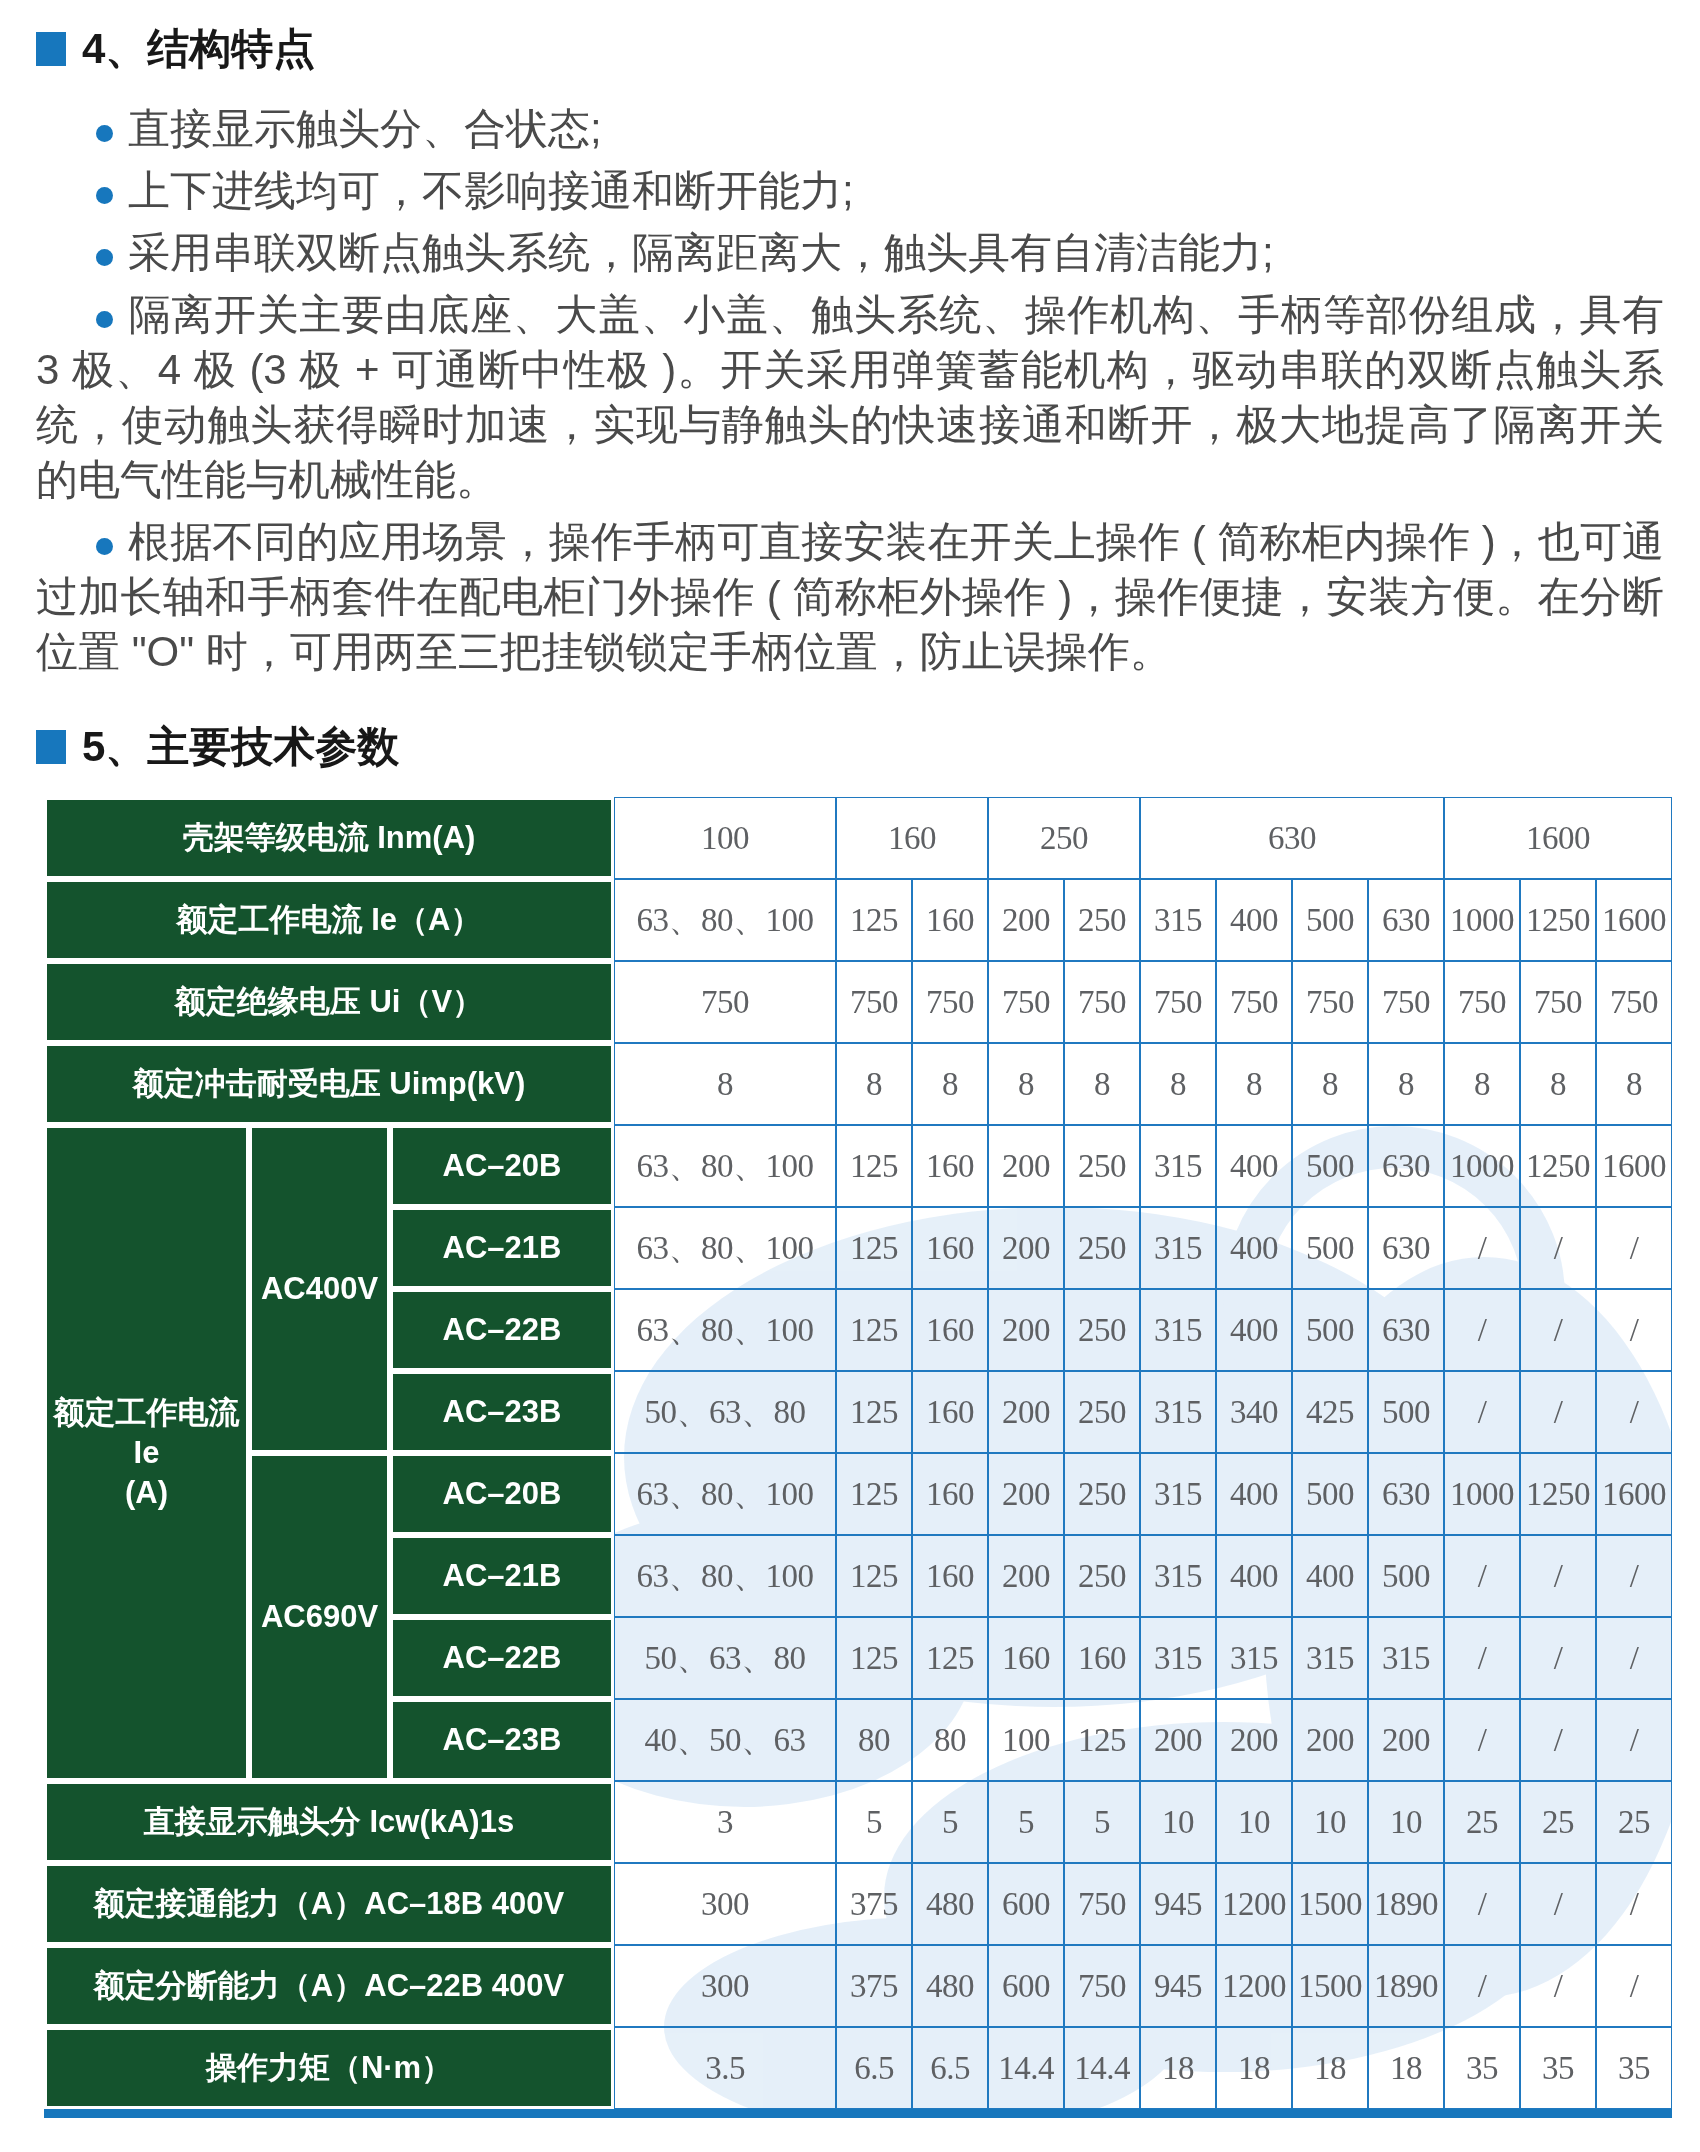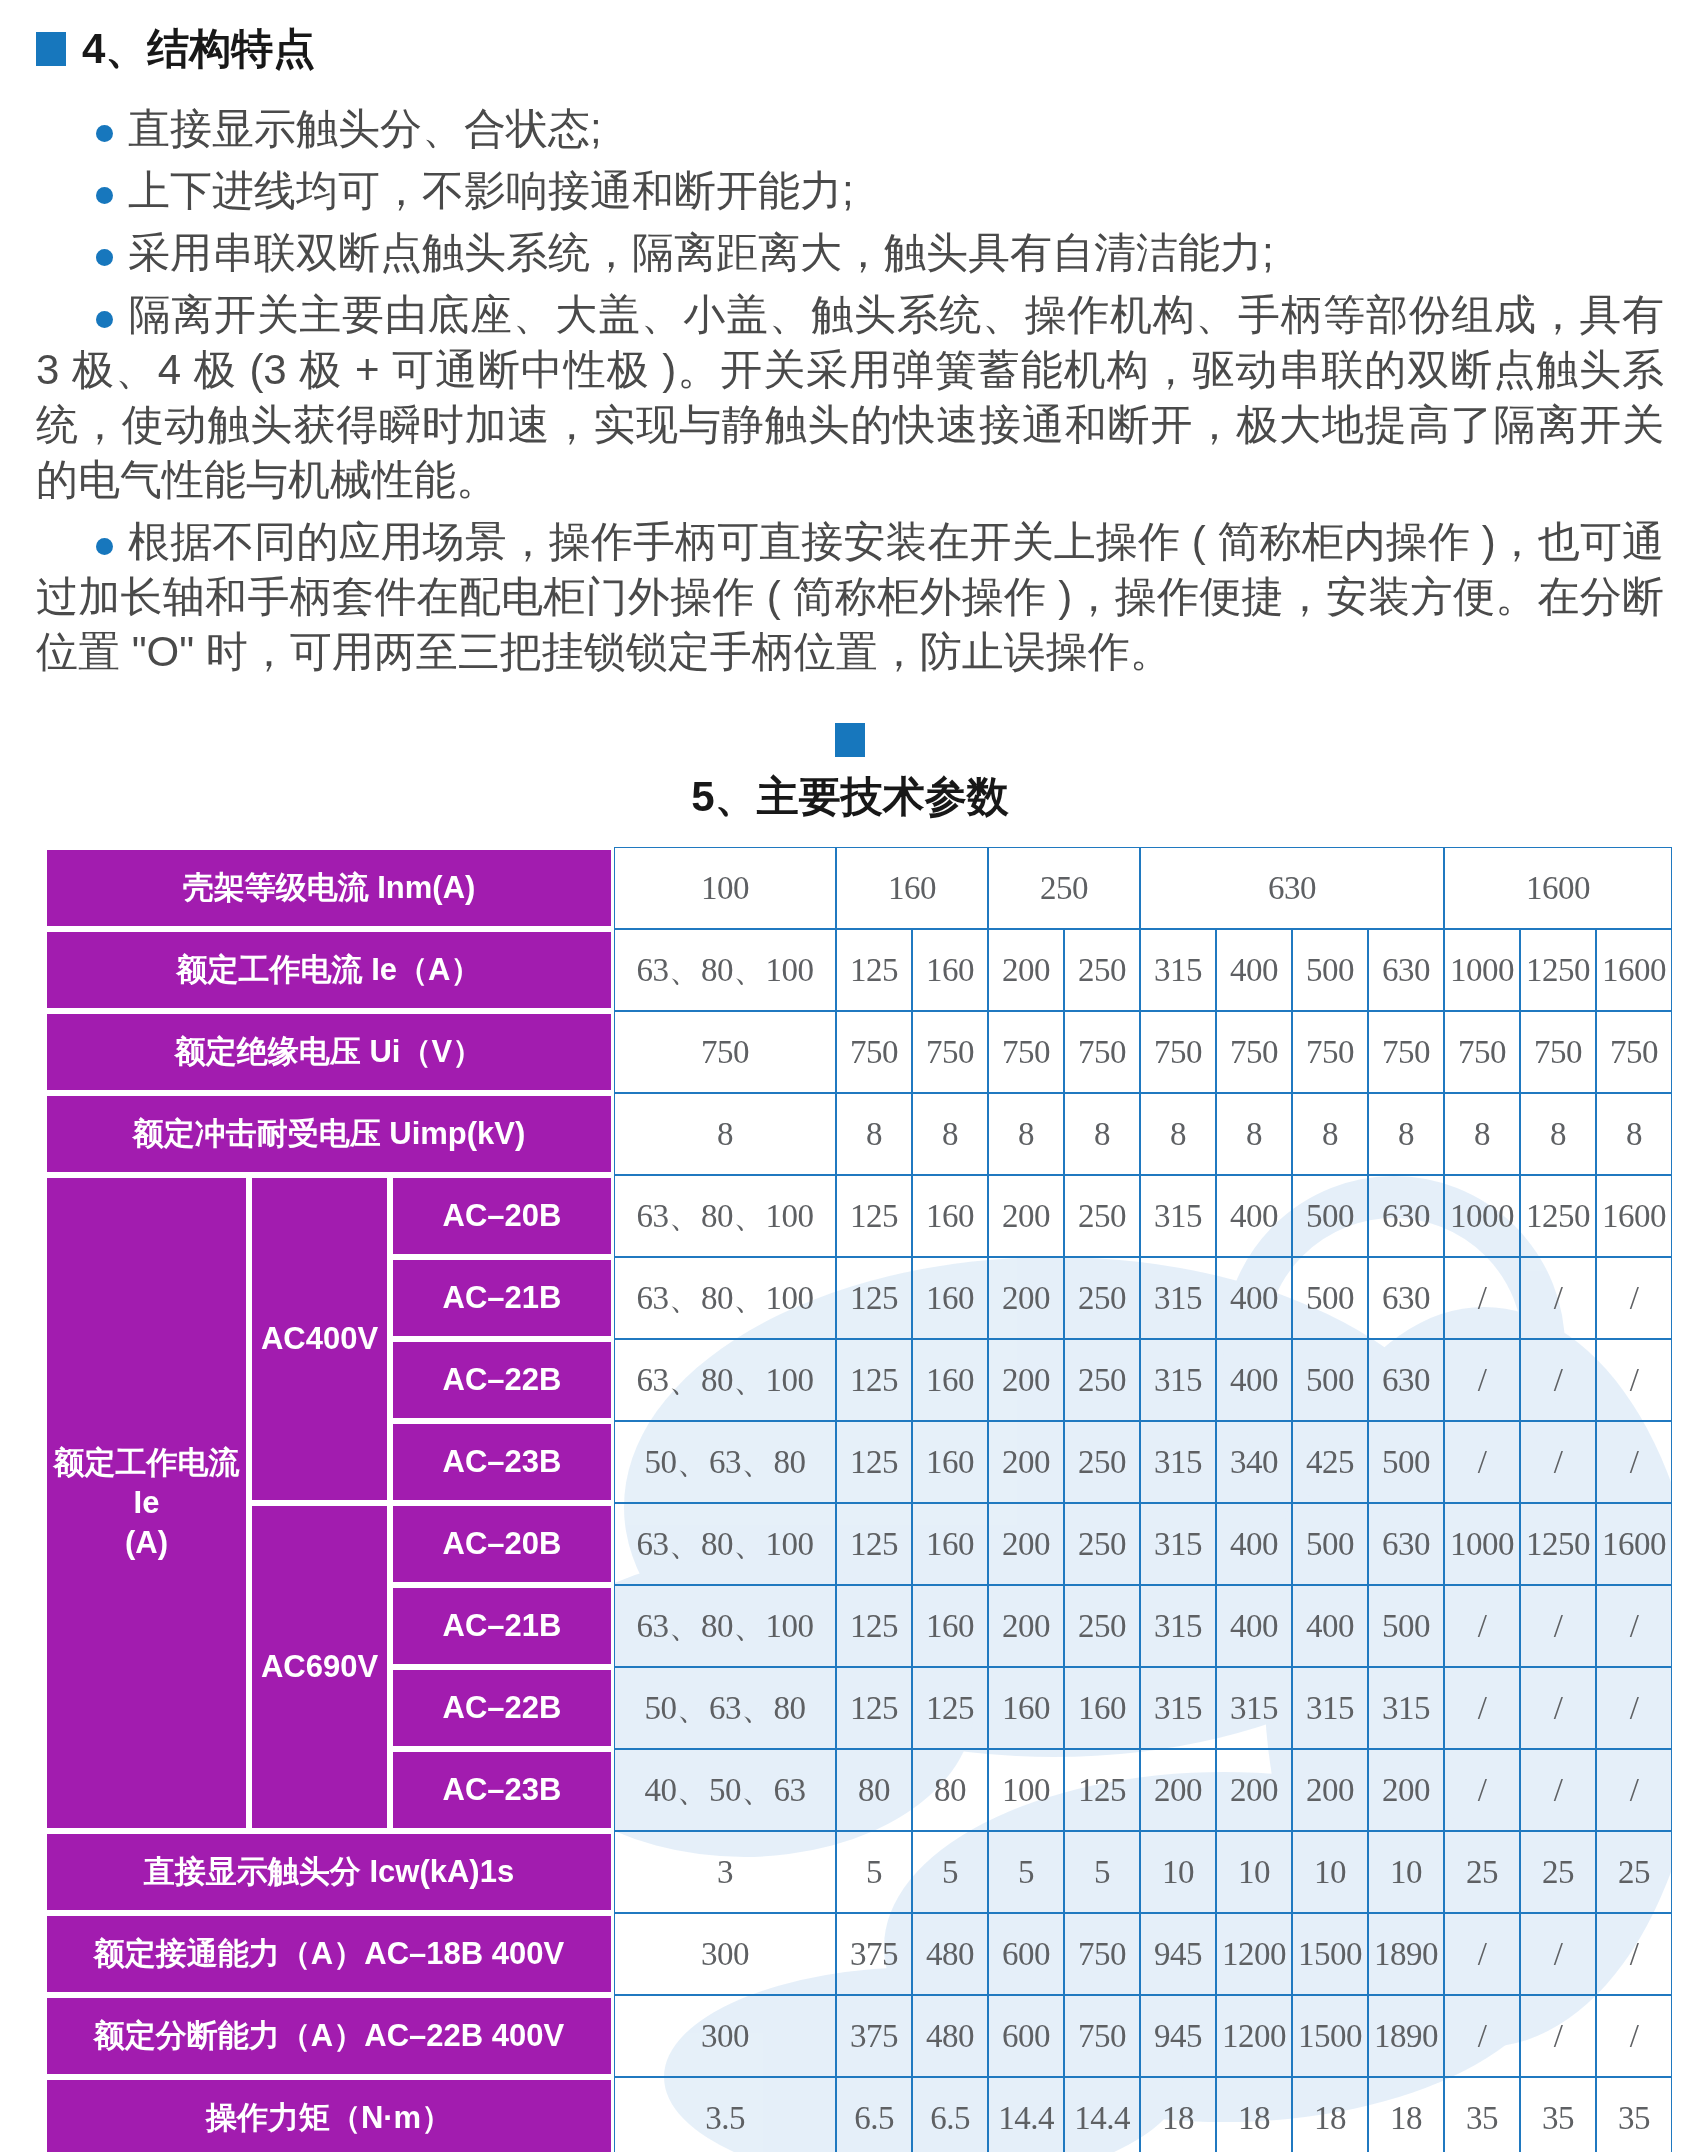--- a/index.html
+++ b/index.html
@@ -9,28 +9,28 @@
   }
   .content{padding:25px 36px 0 36px;}
   .sec-title{display:flex;align-items:center;gap:16px;
     font-size:42px;font-weight:bold;color:#181818;line-height:48px;}
   .sq{width:30px;height:34px;background:#1777bd;flex:0 0 auto;}
   .bullet-list{margin-top:28px;}
   .bullet-para{margin:7px 0 0 0;font-size:42px;line-height:55px;
     text-align:justify;text-indent:60px;color:#4a4a4a;}
   .dot{display:inline-block;width:17px;height:17px;border-radius:50%;
     background:#1777bd;margin-right:15px;vertical-align:1px;}
-  .sec5{margin-top:44px;flex-direction:column;}
+  .sec5{margin-top:44px;}
   .table-wrap{position:relative;margin:26px 0 0 8px;width:1628px;}
   .wm{position:absolute;left:0;top:0;width:1628px;height:1321px;z-index:0;}
   table.spec{position:relative;z-index:1;border-collapse:separate;border-spacing:0;
     table-layout:fixed;width:1628px;}
   table.spec td{box-sizing:border-box;height:82px;text-align:center;
     vertical-align:middle;padding:0;overflow:hidden;}
-  td.lab{background:#a21caf;border:3px solid #ffffff;color:#ffffff;
+  td.lab{background:#14532d;border:3px solid #ffffff;color:#ffffff;
     font-weight:bold;font-size:31px;line-height:1.3;}
   td.data{border:1.5px solid #2079c0;background:transparent;
     font-family:"Liberation Serif","DejaVu Serif",serif;
     font-size:33px;color:#5e6063;letter-spacing:-0.5px;}
   .bottom-bar{position:relative;z-index:1;width:1628px;height:9px;background:#1777bd;}
 </style>
 </head>
 <body>
 
 <div class="content">

